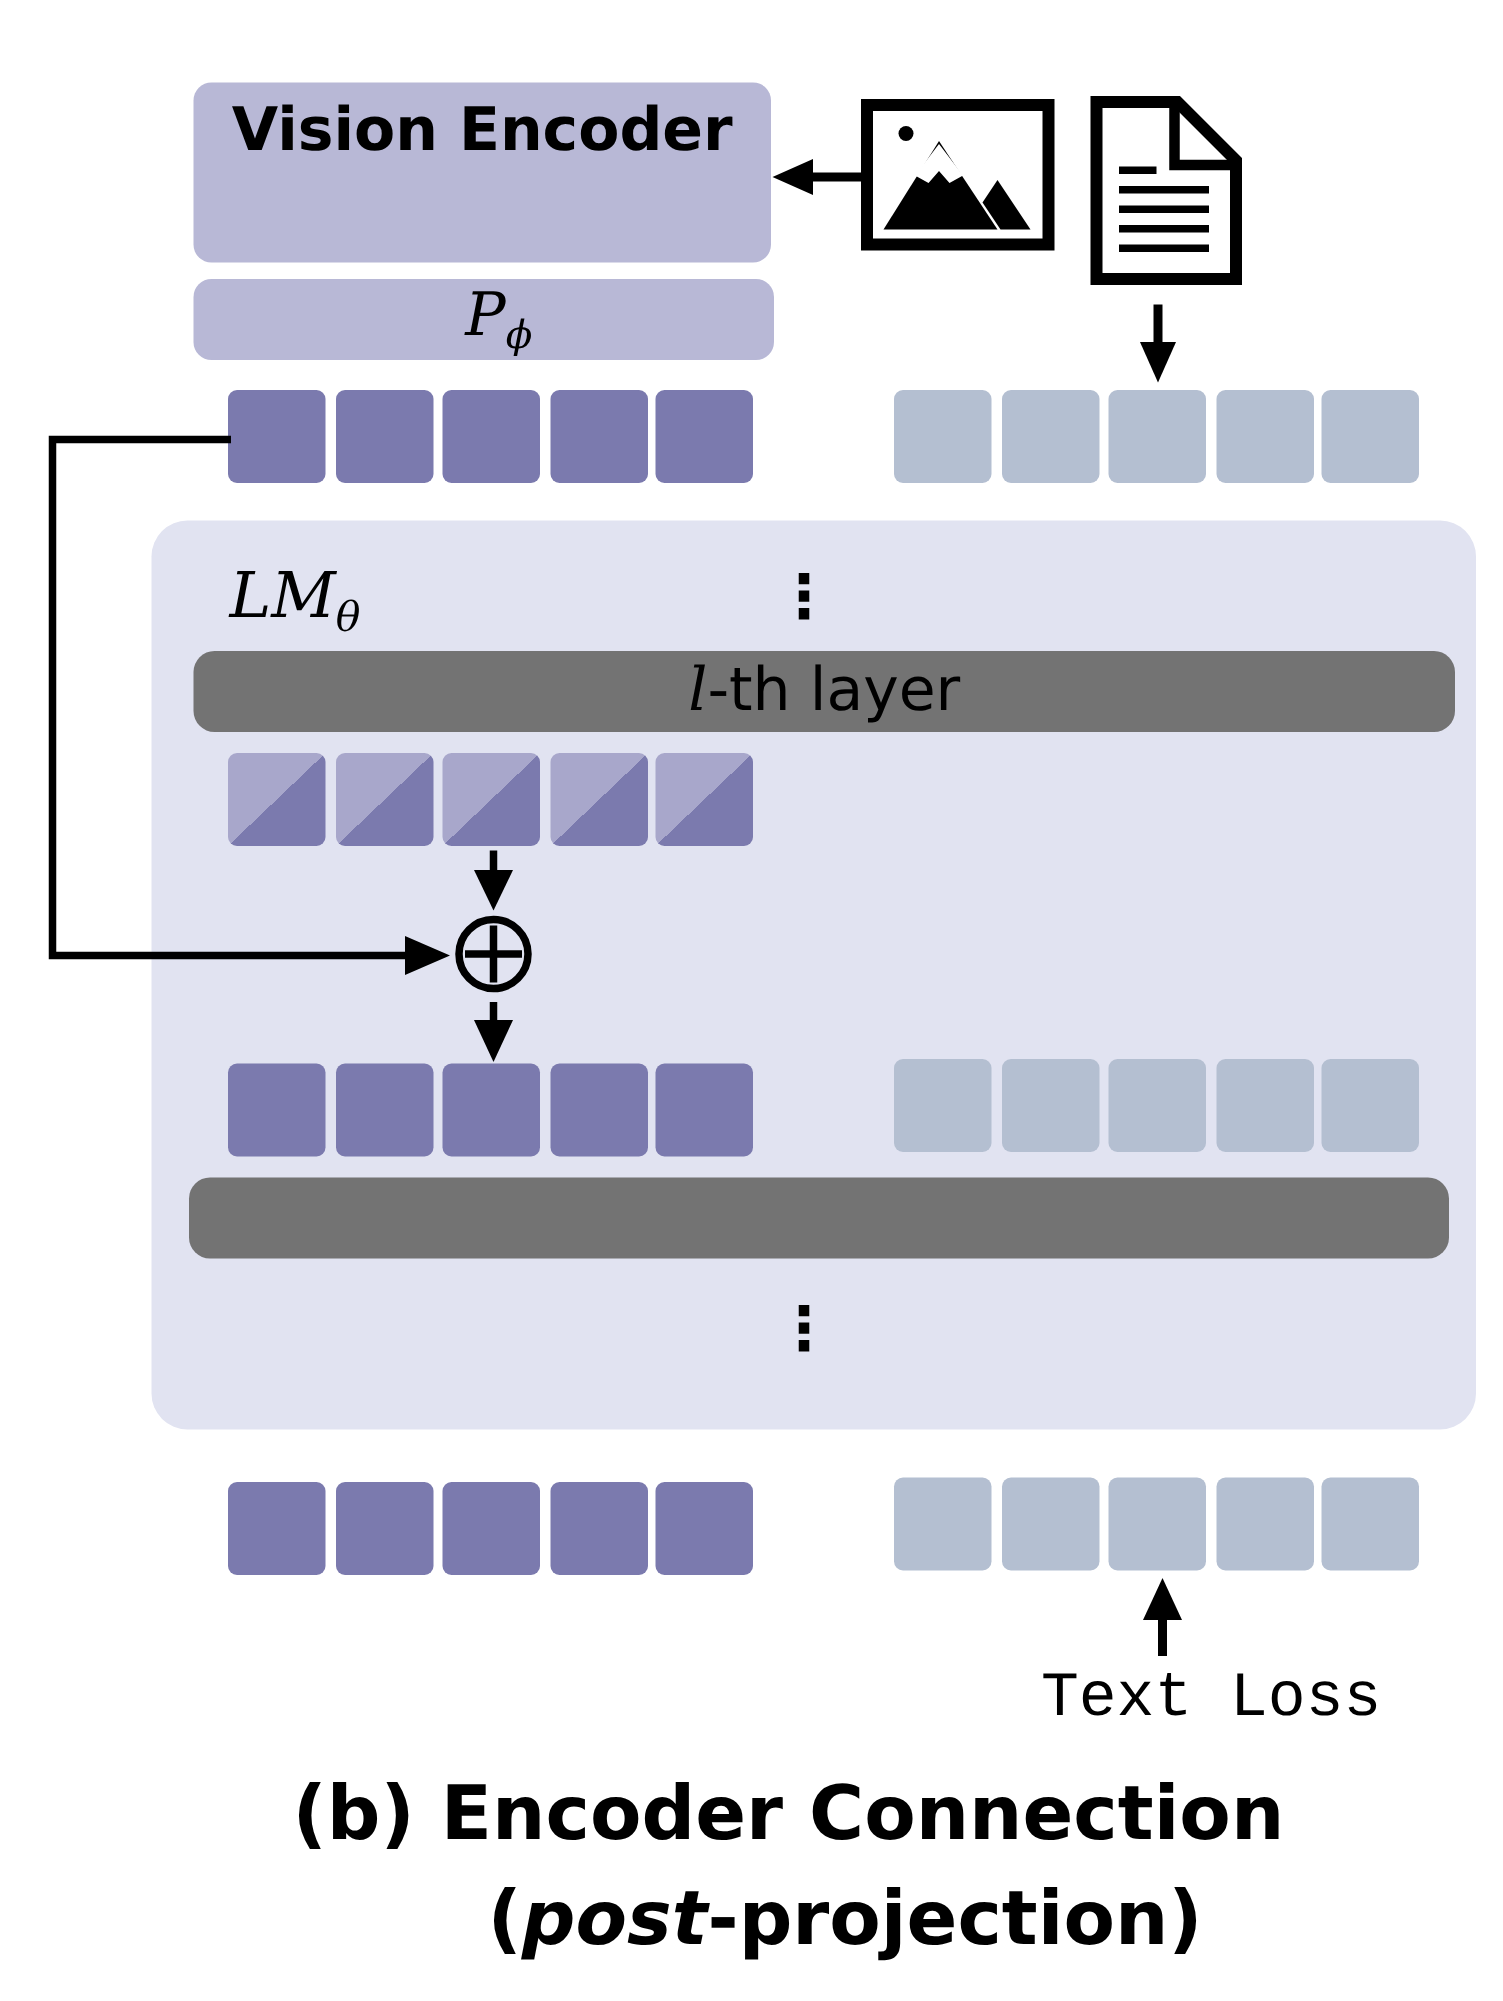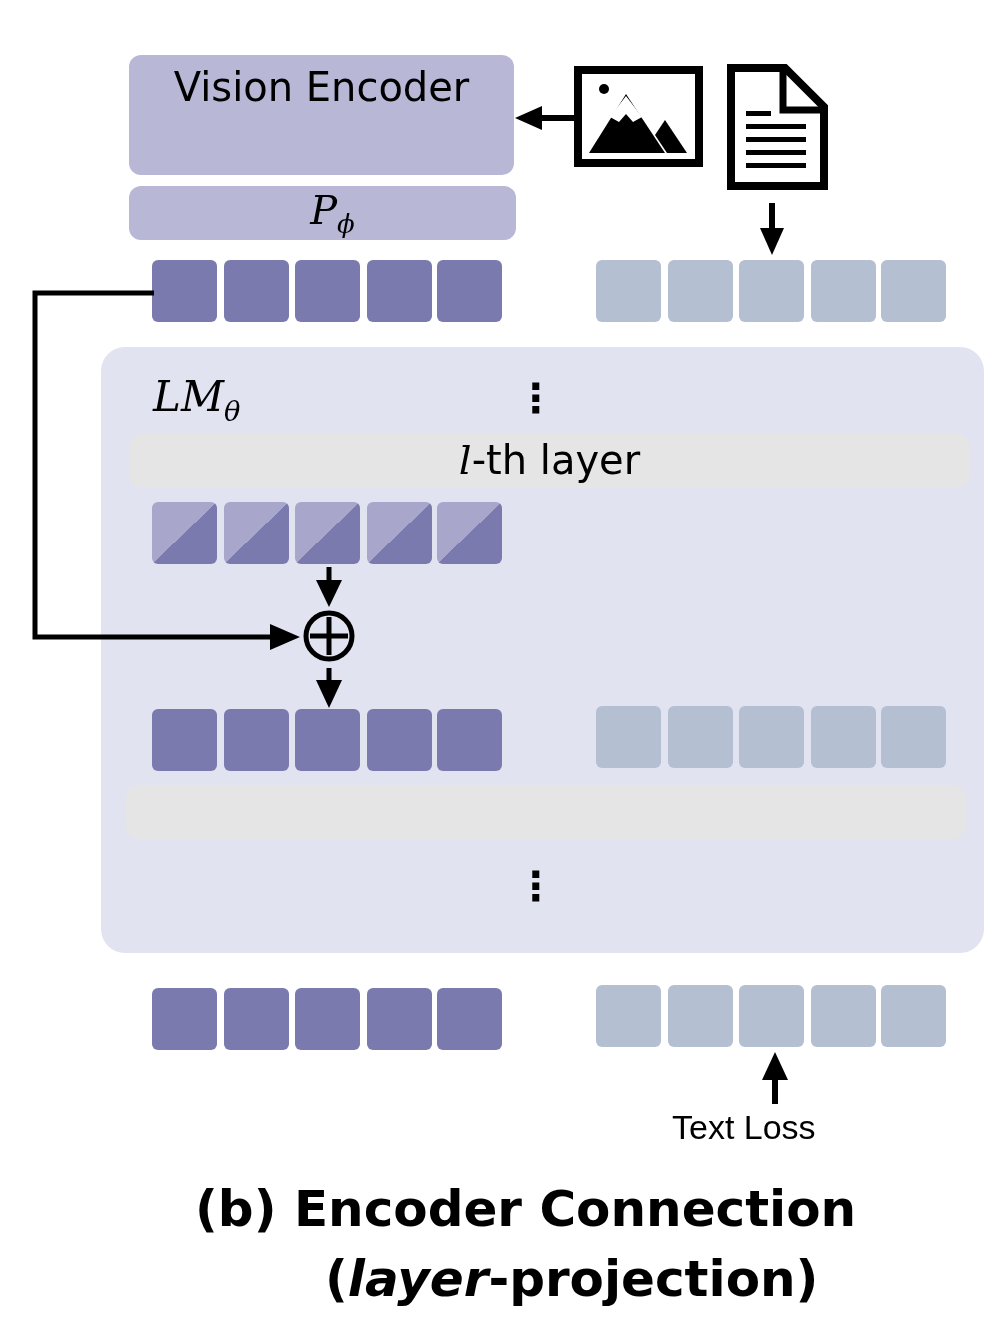--- a/index.html
+++ b/index.html
@@ -1,32 +1,32 @@
 <!DOCTYPE html>
 <html><head>
 <meta charset="utf-8">
 <style>
   html, body { margin: 0; padding: 0; background: #ffffff; }
   body { width: 1002px; height: 1334px; position: relative; overflow: hidden;
          font-family: "Liberation Sans", "DejaVu Sans", sans-serif; color: #000; }
   .abs { position: absolute; }
   .enc-box { background: #b8b8d6; border-radius: 12px; text-align: center; }
-  .enc-title { font-family: "DejaVu Sans", sans-serif; font-size: 40px; line-height: 44px; }
+  .enc-title { font-family: "DejaVu Sans", sans-serif; font-size: 40px; line-height: 44px; font-weight: bold; }
   .math { font-family: "DejaVu Serif", serif; font-style: italic; }
   .math sub { font-size: 0.65em; vertical-align: -0.35em; }
   .lm-panel { background: #e1e3f1; border-radius: 24px; }
-  .layer-bar { background: #e5e5e5; border-radius: 14px; }
+  .layer-bar { background: #737373; border-radius: 14px; }
   .layer-label { font-family: "DejaVu Sans", sans-serif; font-size: 40px; text-align: center; }
   .tok { position: absolute; width: 65px; height: 62px; border-radius: 6px; }
   .tok.vis { background: #7b7aae; }
   .tok.txt { background: #b4bfd1; }
   .tok.half { background: linear-gradient(to bottom right, #a8a7cb 50%, #7b7aae 50%); }
   .vdots { font-size: 40px; line-height: 12px; font-weight: bold; text-align: center; width: 20px; }
   .caption { font-family: "DejaVu Sans", sans-serif; font-weight: bold; font-size: 50px; }
-  .text-loss { font-family: Liberation Sans, sans-serif; font-size: 34px; }
+  .text-loss { font-family: Liberation Mono, monospace; font-size: 42px; margin-left: 22px; }
 </style>
 </head>
 <body>
 
 <div class="abs enc-box" style="left:129px; top:55px; width:385px; height:120px;">
   <div class="enc-title" style="margin-top:10px;">Vision Encoder</div>
 </div>
 
 <div class="abs enc-box" style="left:129px; top:186px; width:387px; height:54px;">
   <div class="math" style="font-size:40px; line-height:48px;padding-left:20px;">
@@ -144,14 +144,14 @@
   <g>
     <line x1="775" y1="1104" x2="775" y2="1075" stroke="#000" stroke-width="6"></line>
     <polygon points="775,1052 762,1080 788,1080" fill="#000"></polygon>
   </g>
 </svg>
 
 <div class="abs text-loss" style="left:672px; top:1108px;">Text Loss</div>
 
 <div class="abs caption" style="left:195px; top:1180px;">(b) Encoder Connection</div>
 <div class="abs caption" style="left:325px; top:1250px;">
-  <span>(</span><i>layer</i><span>-projection)</span>
+  <span>(</span><i>post</i><span>-projection)</span>
 </div>
 
 </body></html>

